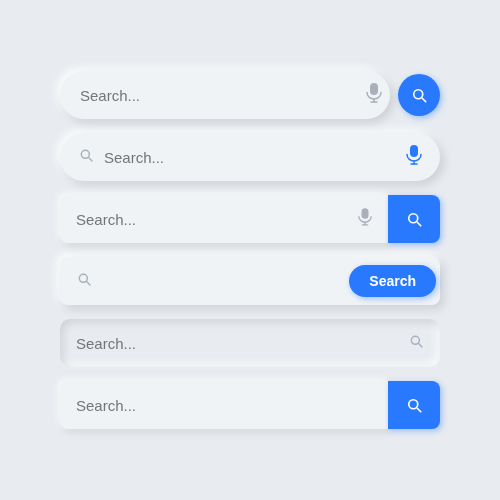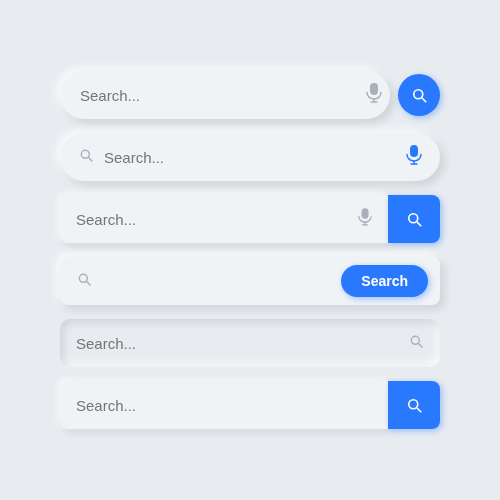--- a/index.html
+++ b/index.html
@@ -170,21 +170,21 @@
     }
 
     
     .bar4-wrapper {
       background: #f0f3f6;
       border-radius: 8px;
       box-shadow: 4px 4px 10px rgba(0,0,0,0.12), -3px -3px 8px rgba(255,255,255,0.9);
       height: 48px;
       display: flex;
       align-items: center;
-      padding: 0 12px 0 16px;
+      padding: 0 4px 0 16px;
       gap: 8px;
     }
 
     .bar4-wrapper .search-icon-left {
       color: #aab0ba;
       font-size: 16px;
       flex-shrink: 0;
     }
 
     .bar4-wrapper input {

